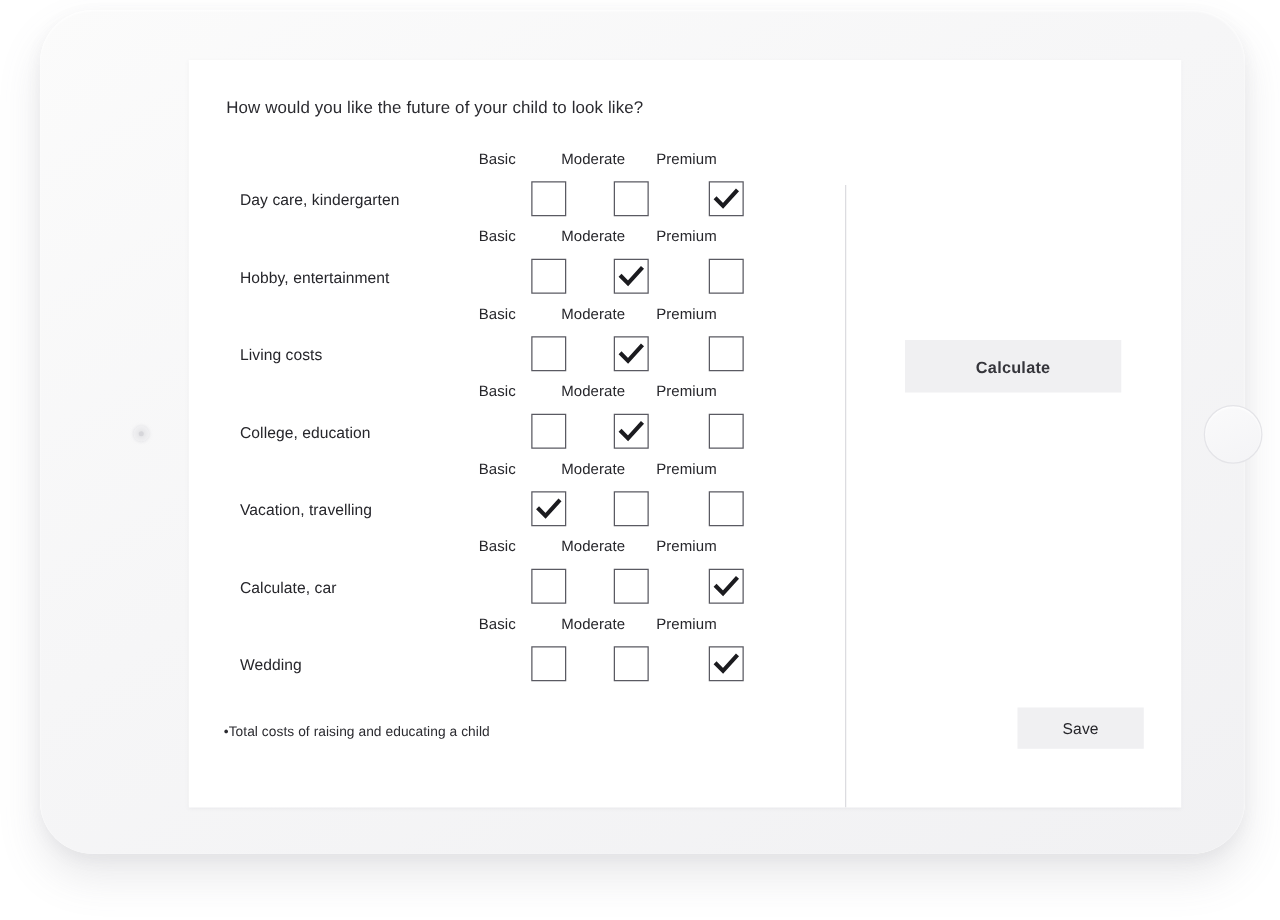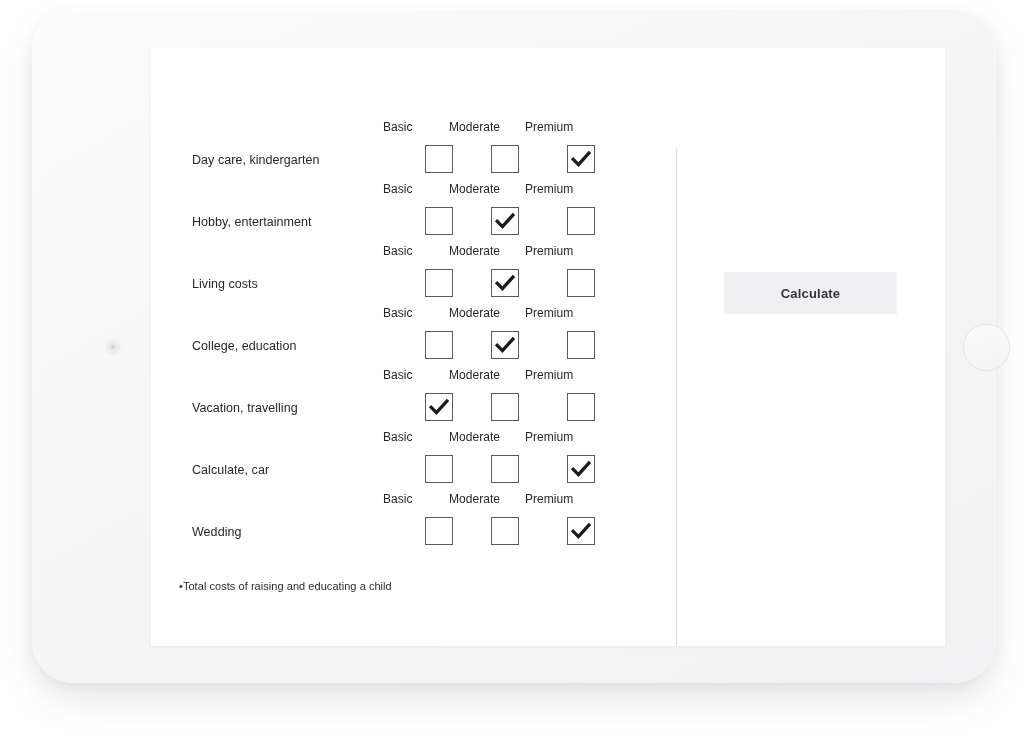--- a/index.html
+++ b/index.html
@@ -204,20 +204,21 @@
 
 <div id="stage">
 
   <div class="tablet">
 
     <div class="camera-dot"></div>
     <div class="home-button"></div>
 
     <div class="screen">
 
+      <div class="question-title">How would you like the future of your child to look like?</div>
 
       <div class="v-divider"></div>
 
       <div class="rows" id="rows-container">
           <div class="row" style="top: 72px;">
             <div class="row-label">Day care, kindergarten</div>
             <div class="opt opt-basic">
               <span class="opt-label">Basic</span>
               <div class="checkbox"></div>
             </div>
@@ -348,16 +349,17 @@
               </div>
             </div>
           </div>
         </div>
 
       <button class="calculate-btn">Calculate</button>
 
       <div class="footnote">•Total costs of raising and educating a child</div>
 
 
+      <button class="save-btn">Save</button>
 
     </div>
   </div>
 </div>
 
 </body></html>

